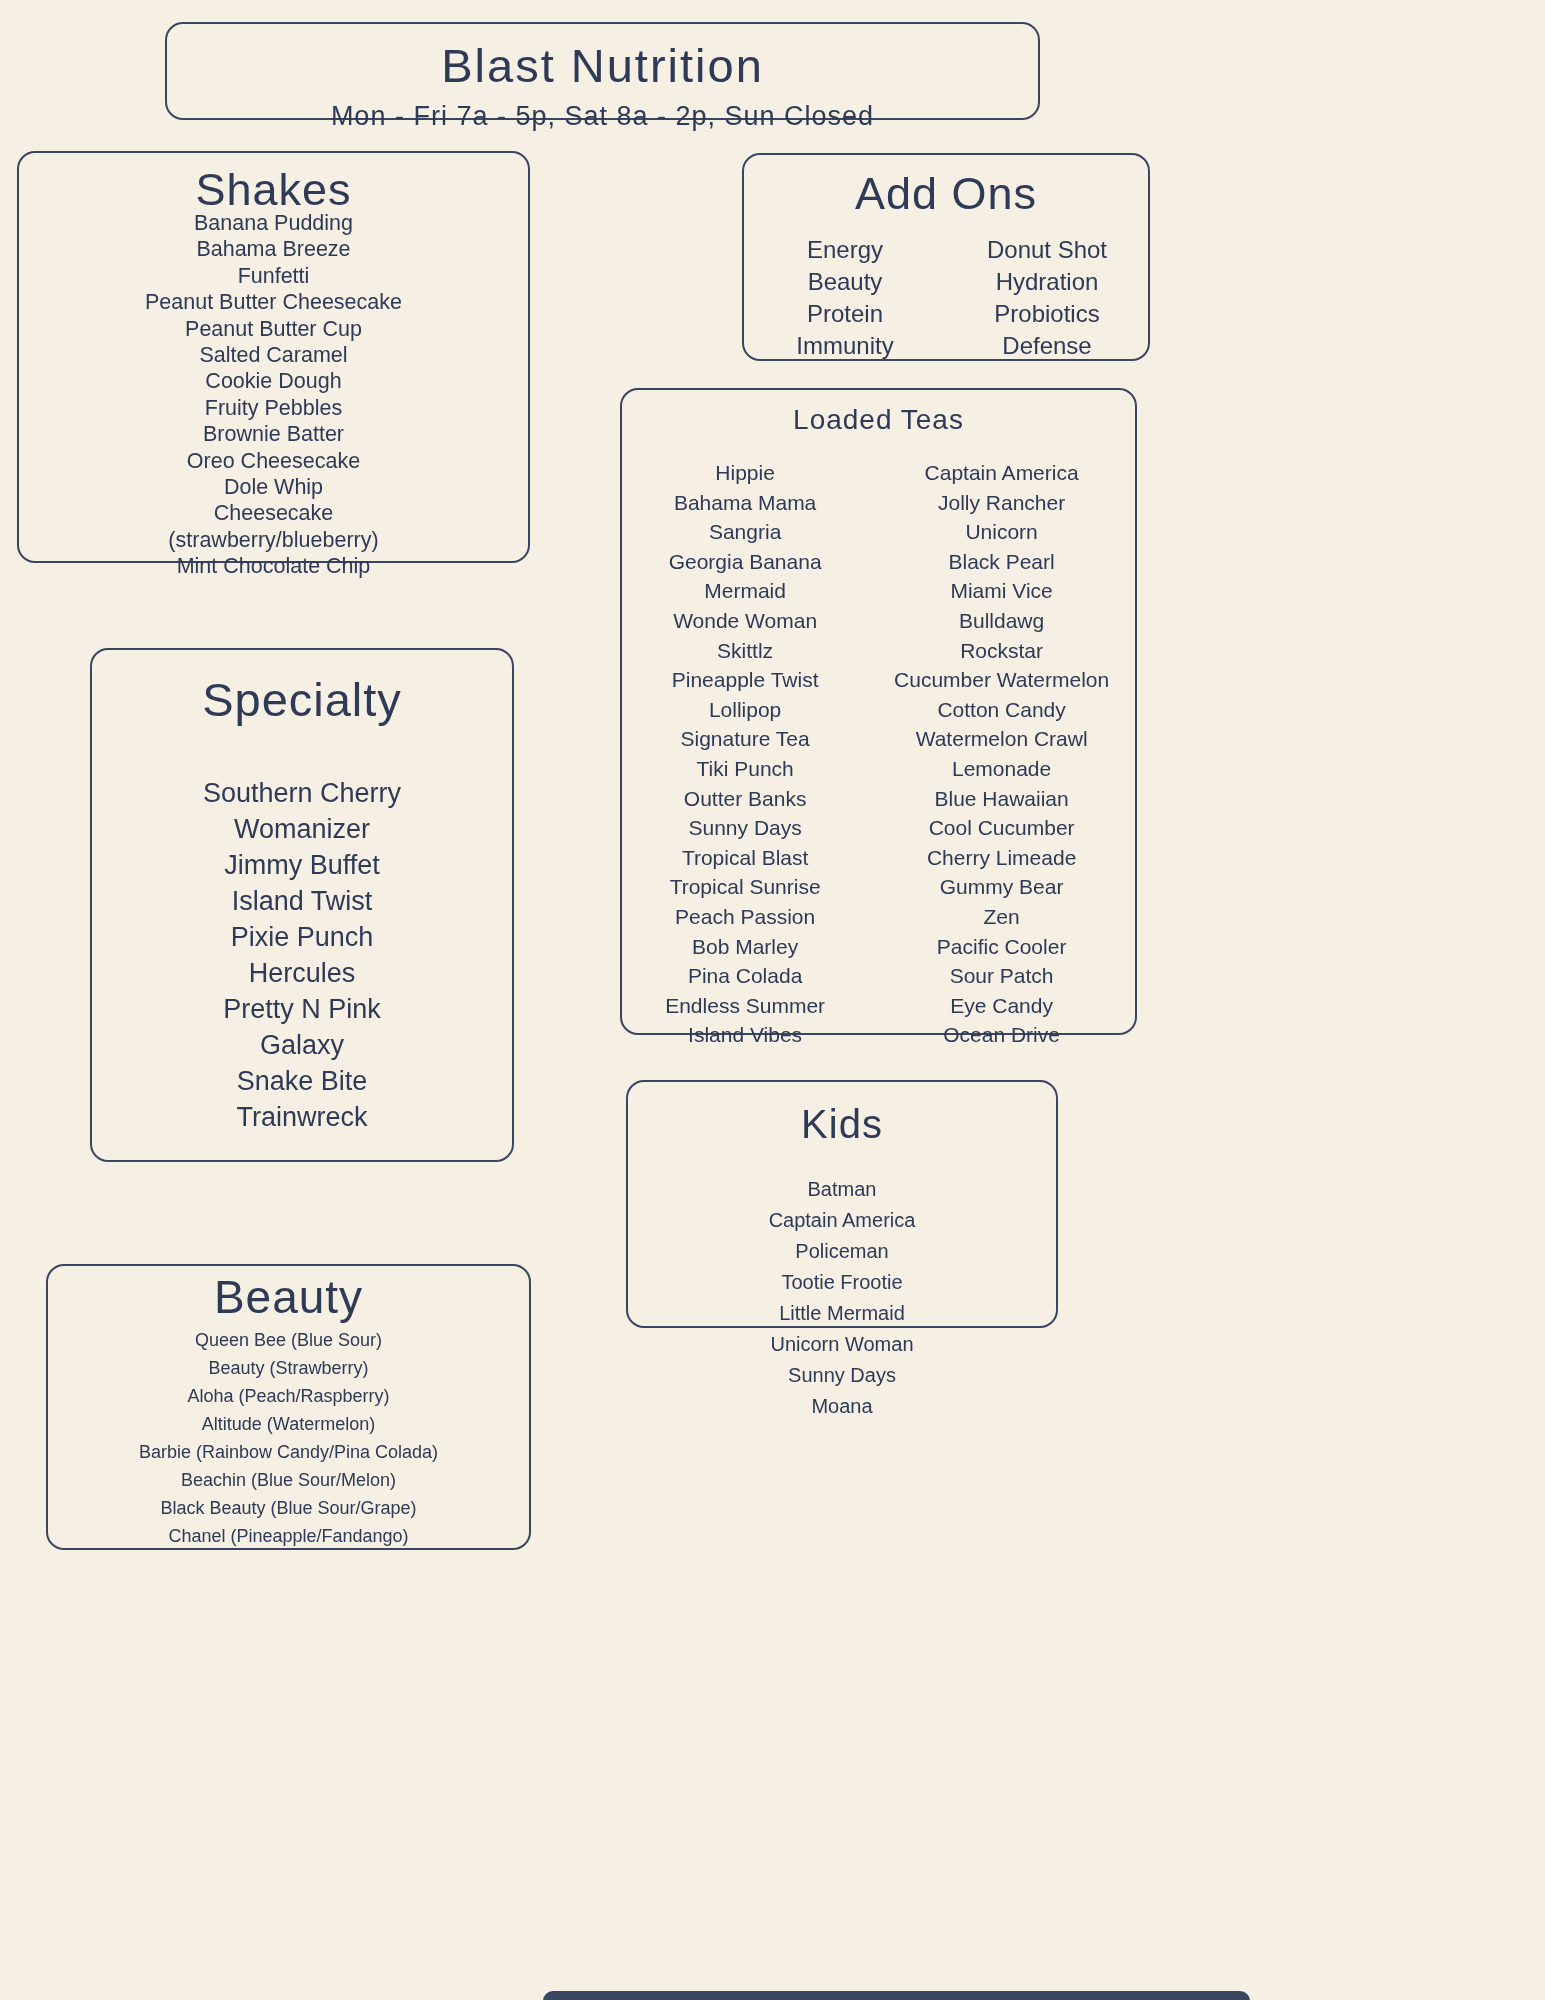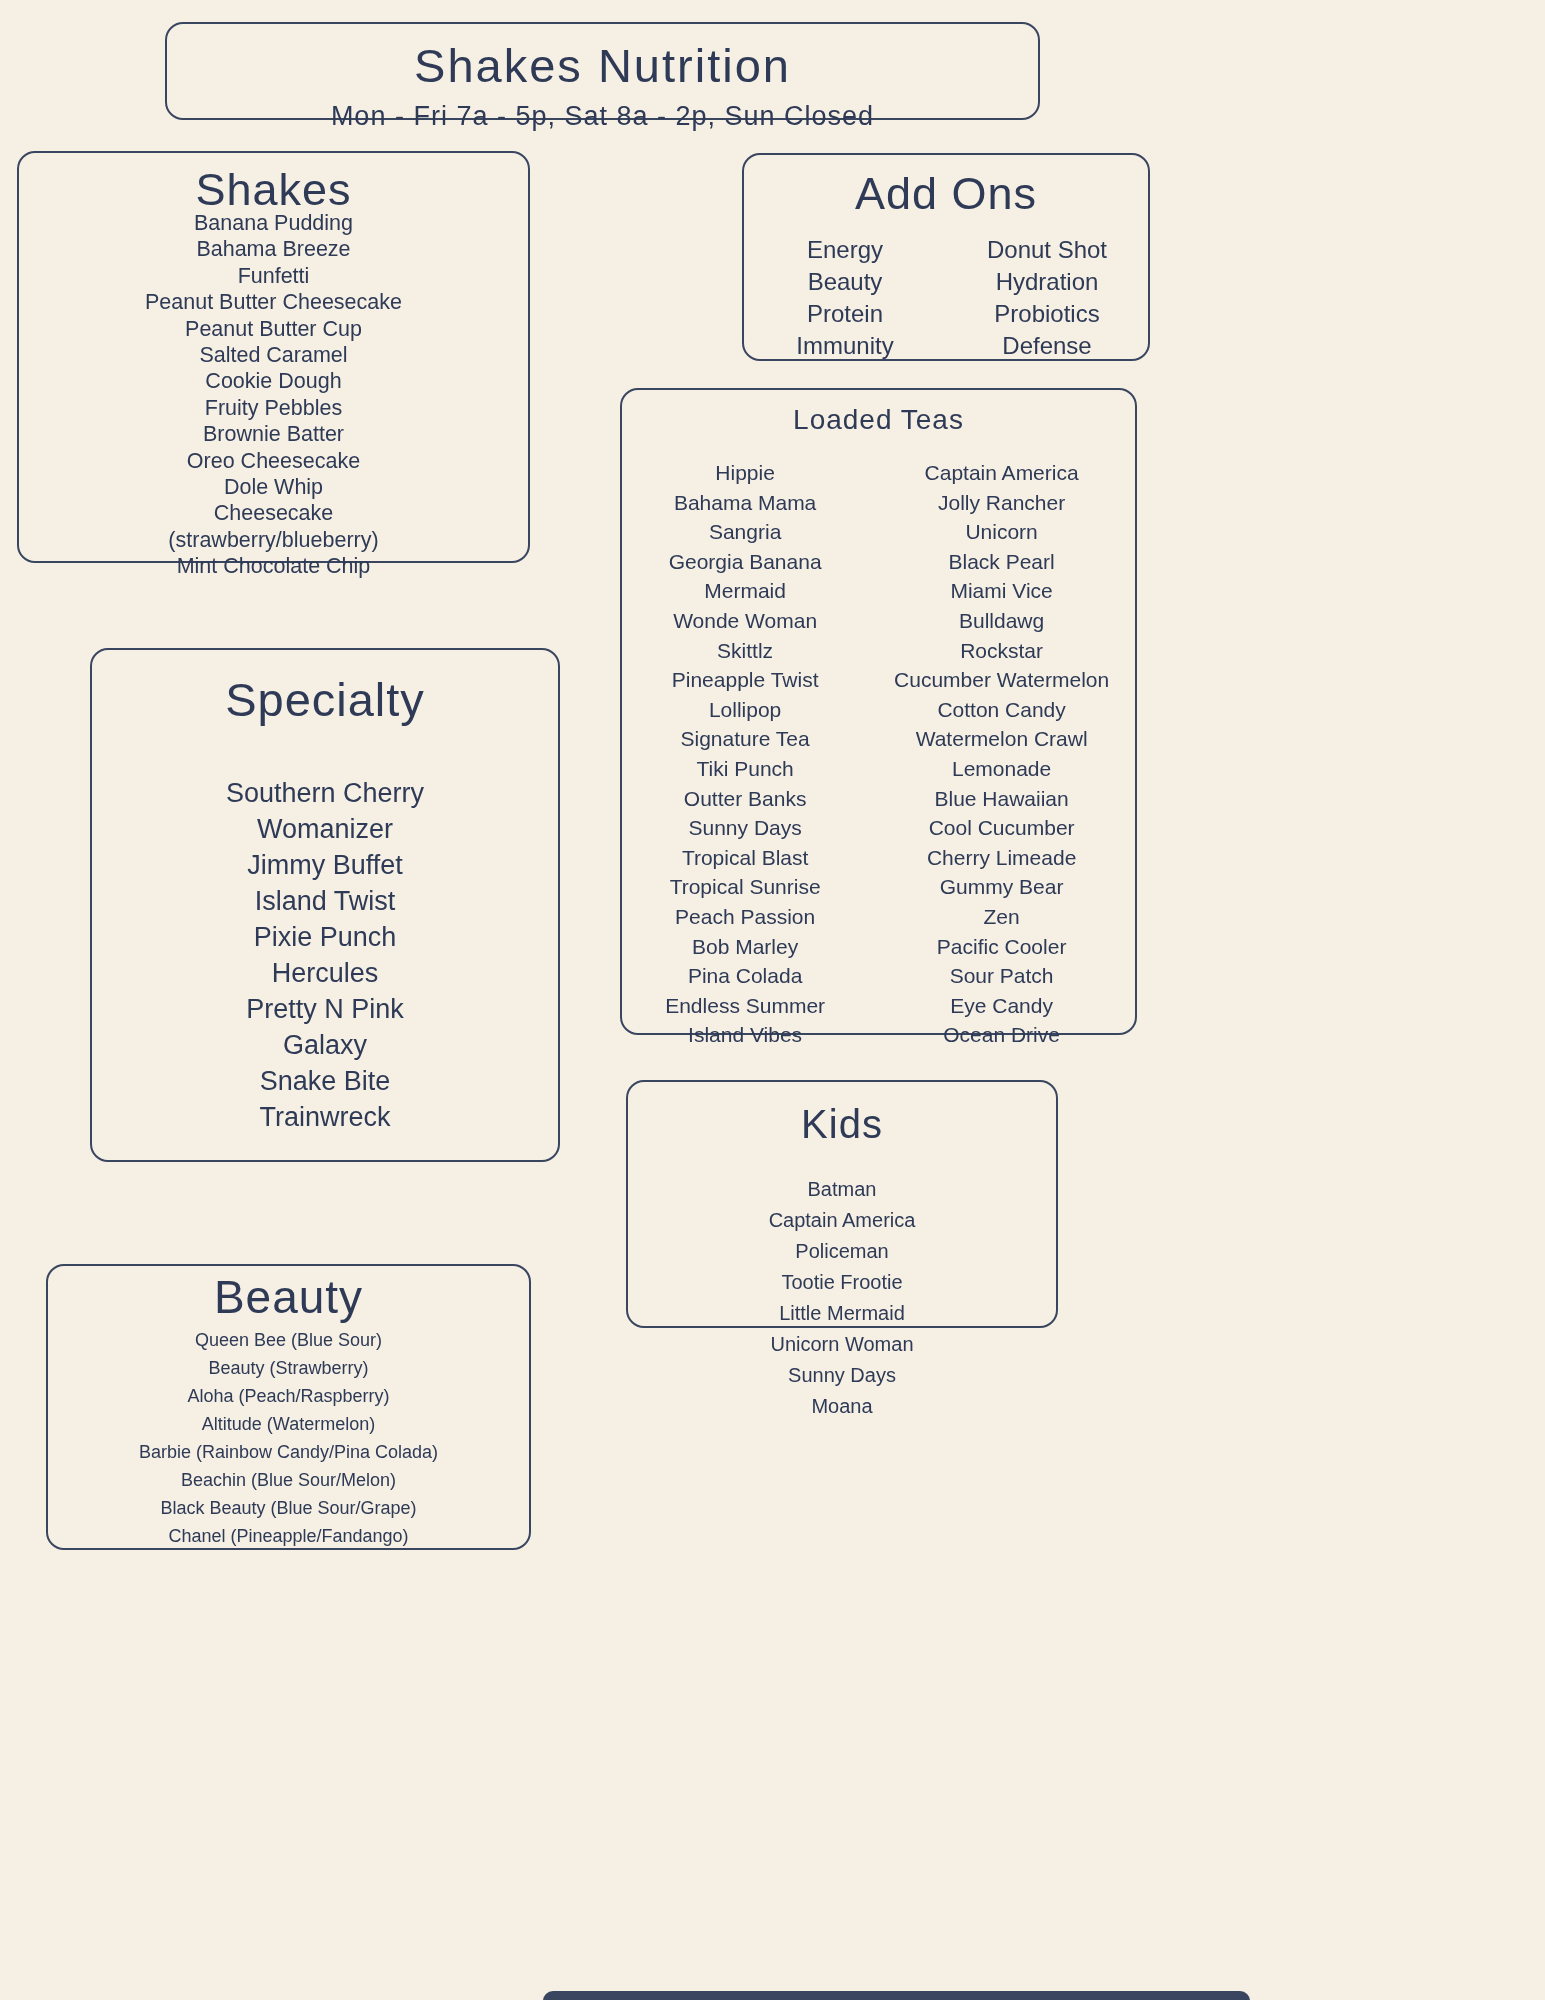--- a/index.html
+++ b/index.html
@@ -70,21 +70,21 @@
     background:#3a4660;
     border-radius:10px 10px 0 0;
   }
 </style>
 </head>
 <body>
 
 <div class="page">
 
   <div class="box" id="header-box" style="left:165px;top:22px;width:875px;height:98px;">
-    <div class="hdr-title">Shakes Nutrition</div>
+    <div class="hdr-title">Blast Nutrition</div>
     <div class="hdr-hours">Mon - Fri 7a - 5p, Sat 8a - 2p, Sun Closed</div>
   </div>
 
   <div class="box" id="shakes" style="left:17px;top:151px;width:513px;height:412px;">
     <div class="section-title">Shakes</div>
     <div class="list">
         <div class="menu-item">Banana Pudding</div>
         <div class="menu-item">Bahama Breeze</div>
         <div class="menu-item">Funfetti</div>
         <div class="menu-item">Peanut Butter Cheesecake</div>
@@ -162,21 +162,21 @@
           <div class="menu-item">Gummy Bear</div>
           <div class="menu-item">Zen</div>
           <div class="menu-item">Pacific Cooler</div>
           <div class="menu-item">Sour Patch</div>
           <div class="menu-item">Eye Candy</div>
           <div class="menu-item">Ocean Drive</div>
         </div>
     </div>
   </div>
 
-  <div class="box" id="specialty" style="left:90px;top:648px;width:470px;height:514px;">
+  <div class="box" id="specialty" style="left:90px;top:648px;width:424px;height:514px;">
     <div class="section-title">Specialty</div>
     <div class="list">
         <div class="menu-item">Southern Cherry</div>
         <div class="menu-item">Womanizer</div>
         <div class="menu-item">Jimmy Buffet</div>
         <div class="menu-item">Island Twist</div>
         <div class="menu-item">Pixie Punch</div>
         <div class="menu-item">Hercules</div>
         <div class="menu-item">Pretty N Pink</div>
         <div class="menu-item">Galaxy</div>

